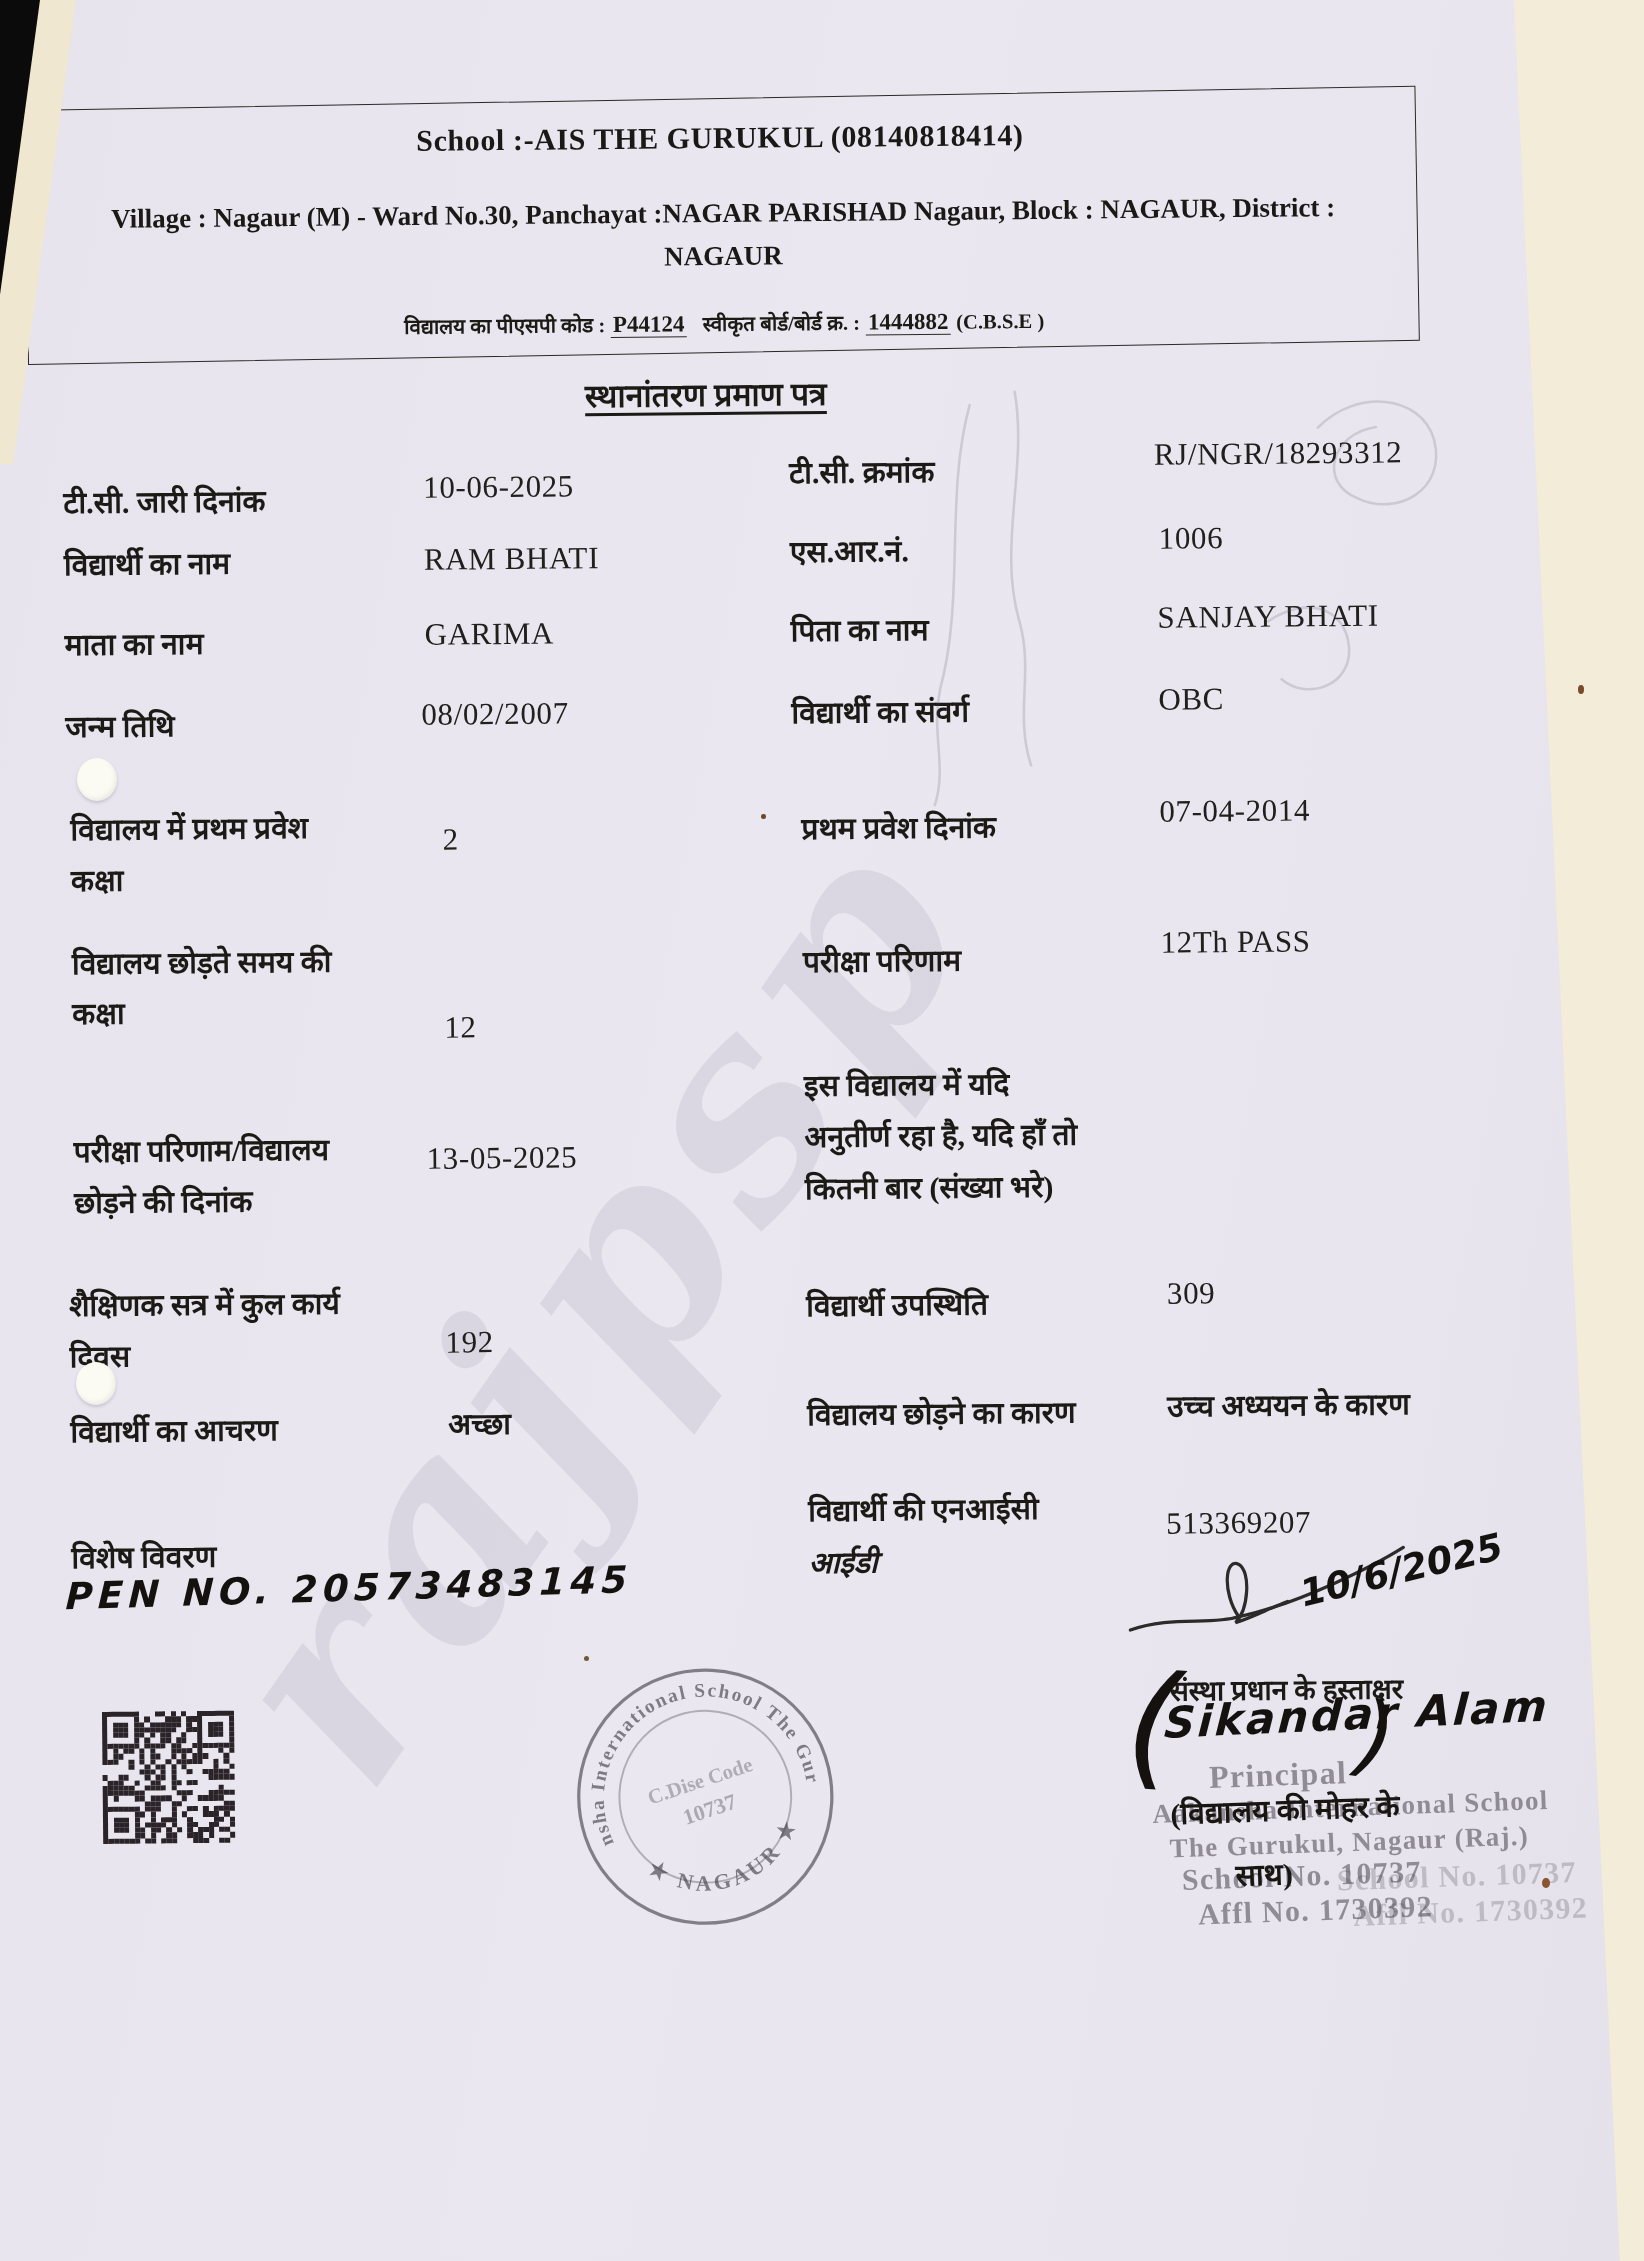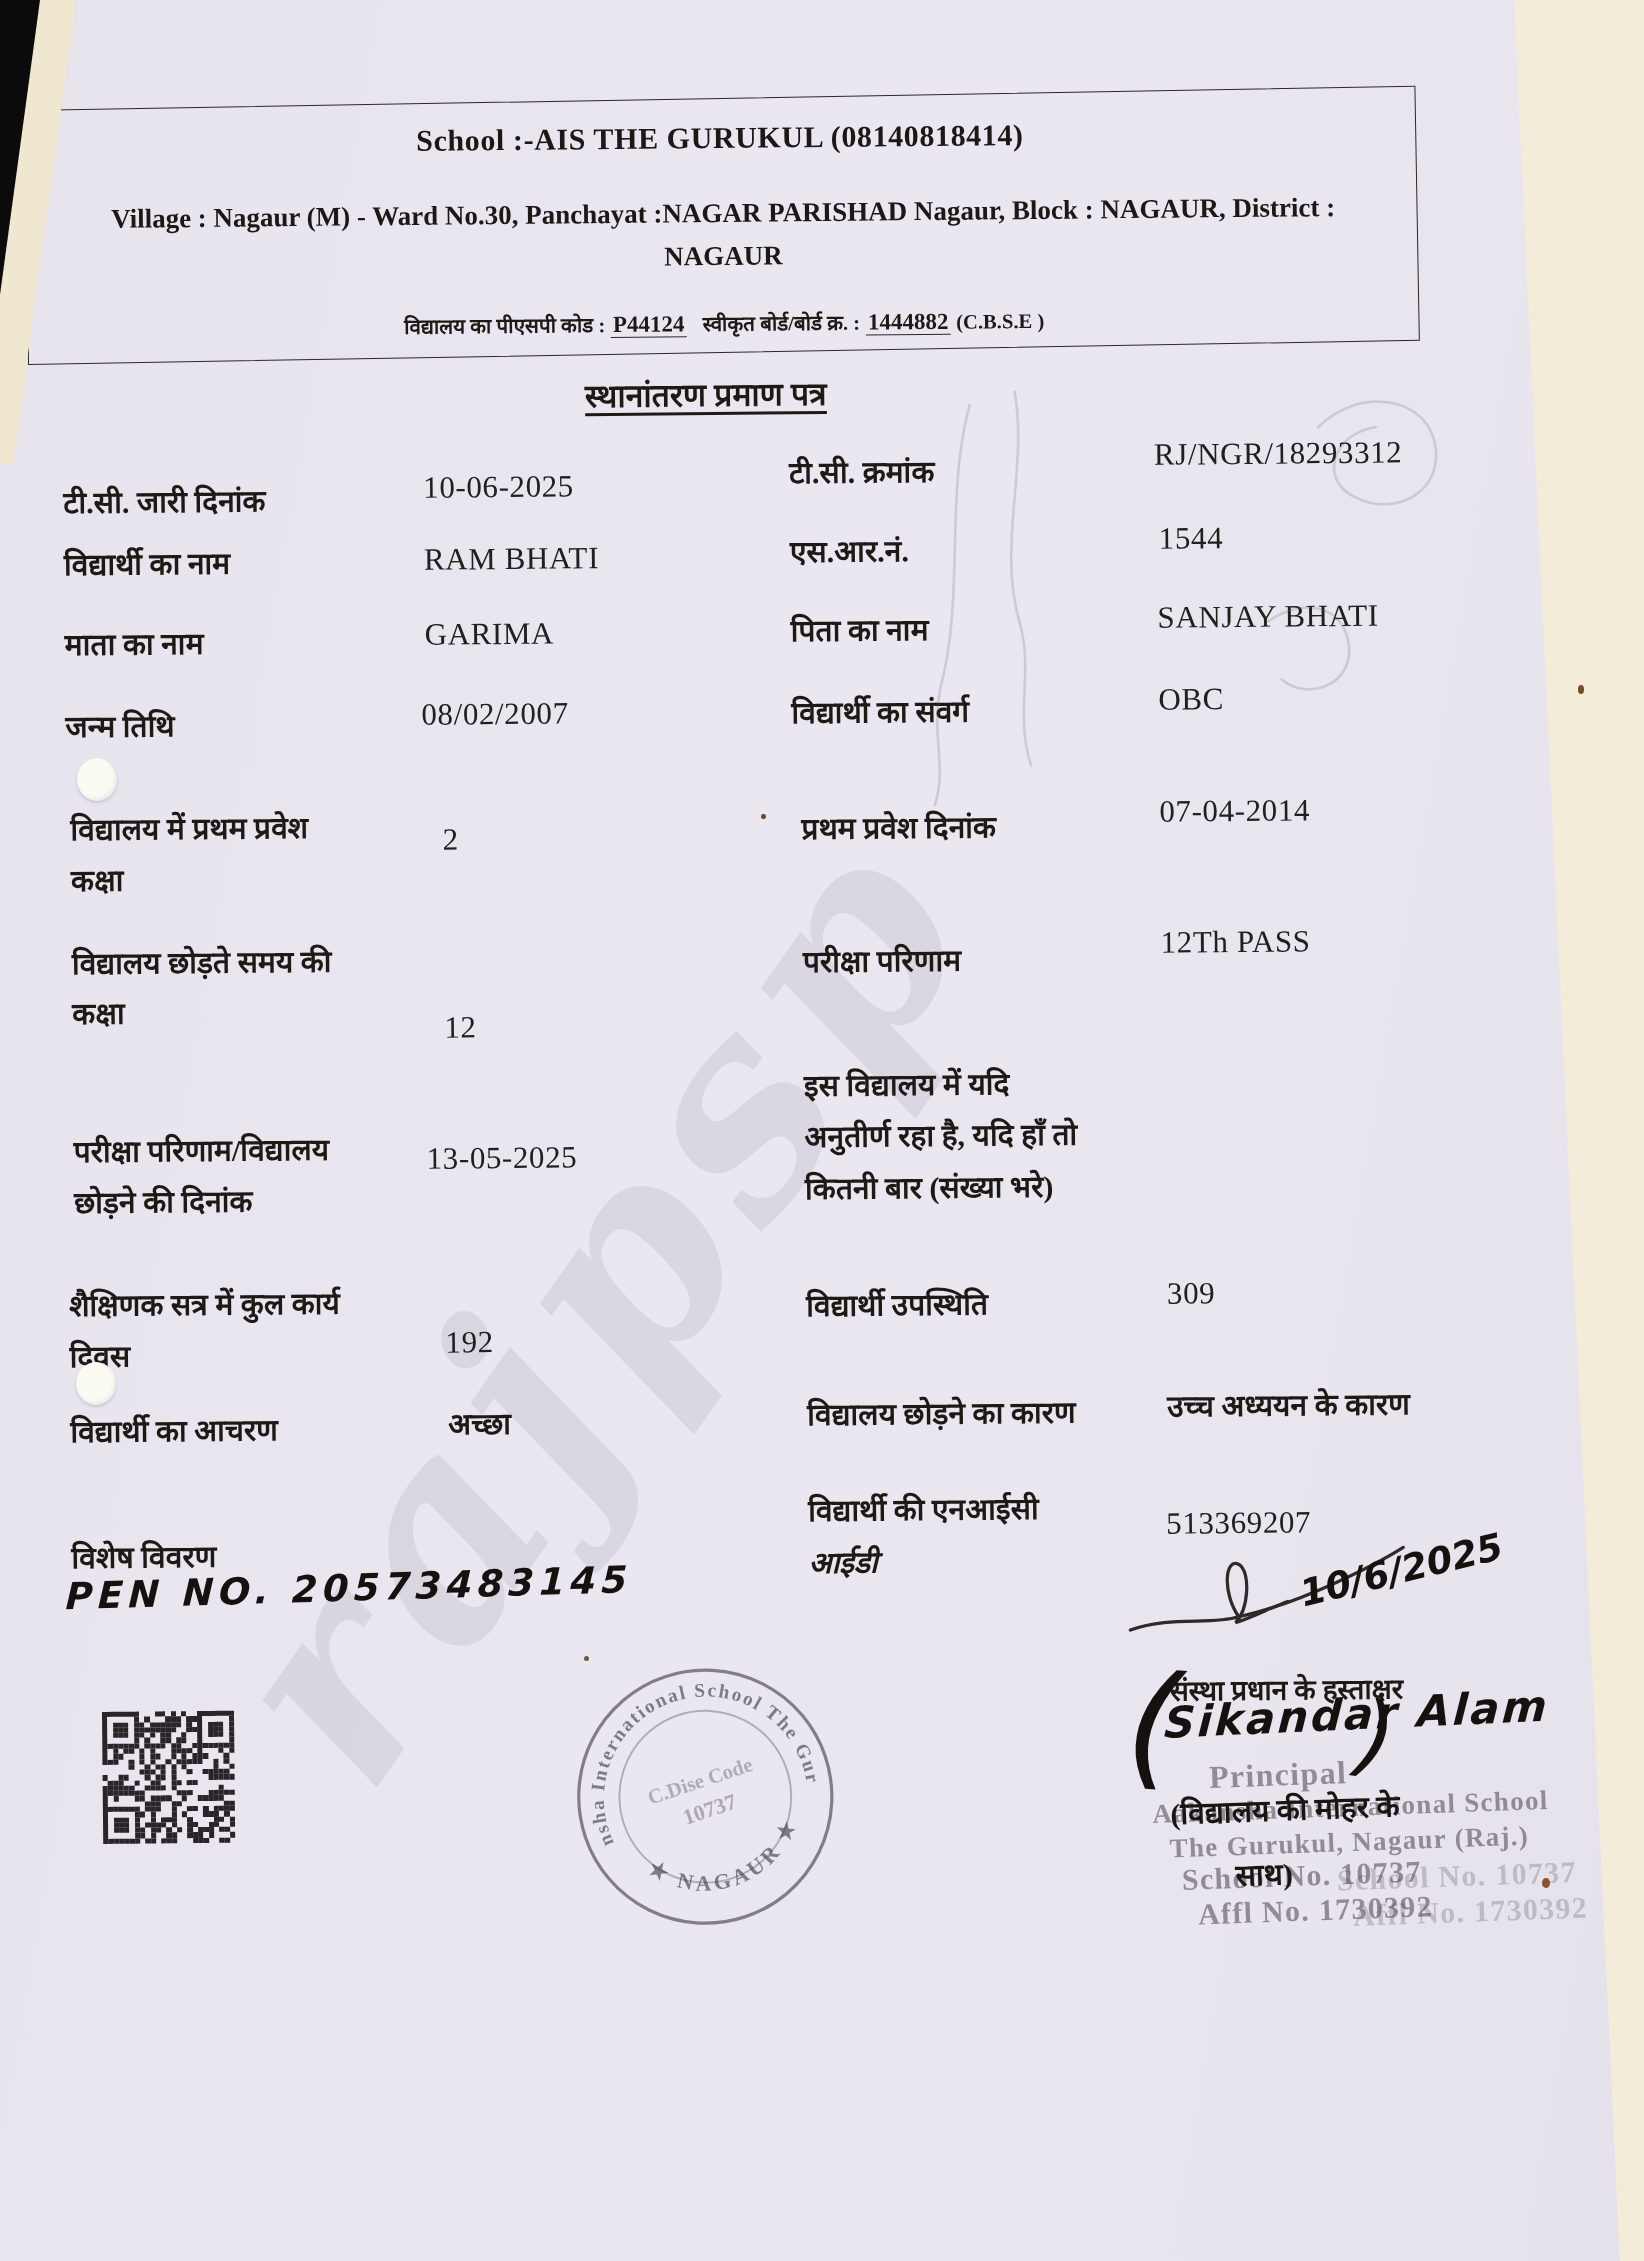--- a/index.html
+++ b/index.html
@@ -64,21 +64,21 @@
   <div class="abs dev" id="pageTitle">स्थानांतरण प्रमाण पत्र</div>
 
   <div class="abs dev" style="left:66px;top:474px;">टी.सी. जारी दिनांक</div>
   <div class="abs val" style="left:426px;top:466px;">10-06-2025</div>
   <div class="abs dev" style="left:792px;top:451px;">टी.सी. क्रमांक</div>
   <div class="abs val" style="left:1157px;top:440px;">RJ/NGR/18293312</div>
 
   <div class="abs dev" style="left:66px;top:536px;">विद्यार्थी का नाम</div>
   <div class="abs val" style="left:426px;top:538px;">RAM BHATI</div>
   <div class="abs dev" style="left:792px;top:530px;">एस.आर.नं.</div>
-  <div class="abs val" style="left:1161px;top:524px;">1544</div>
+  <div class="abs val" style="left:1161px;top:524px;">1006</div>
 
   <div class="abs dev" style="left:66px;top:616px;">माता का नाम</div>
   <div class="abs val" style="left:426px;top:613px;">GARIMA</div>
   <div class="abs dev" style="left:792px;top:609px;">पिता का नाम</div>
   <div class="abs val" style="left:1159px;top:603px;">SANJAY BHATI</div>
 
   <div class="abs dev" style="left:66px;top:698px;">जन्म तिथि</div>
   <div class="abs val" style="left:422px;top:693px;">08/02/2007</div>
   <div class="abs dev" style="left:792px;top:691px;">विद्यार्थी का संवर्ग</div>
   <div class="abs val" style="left:1159px;top:685px;">OBC</div>

